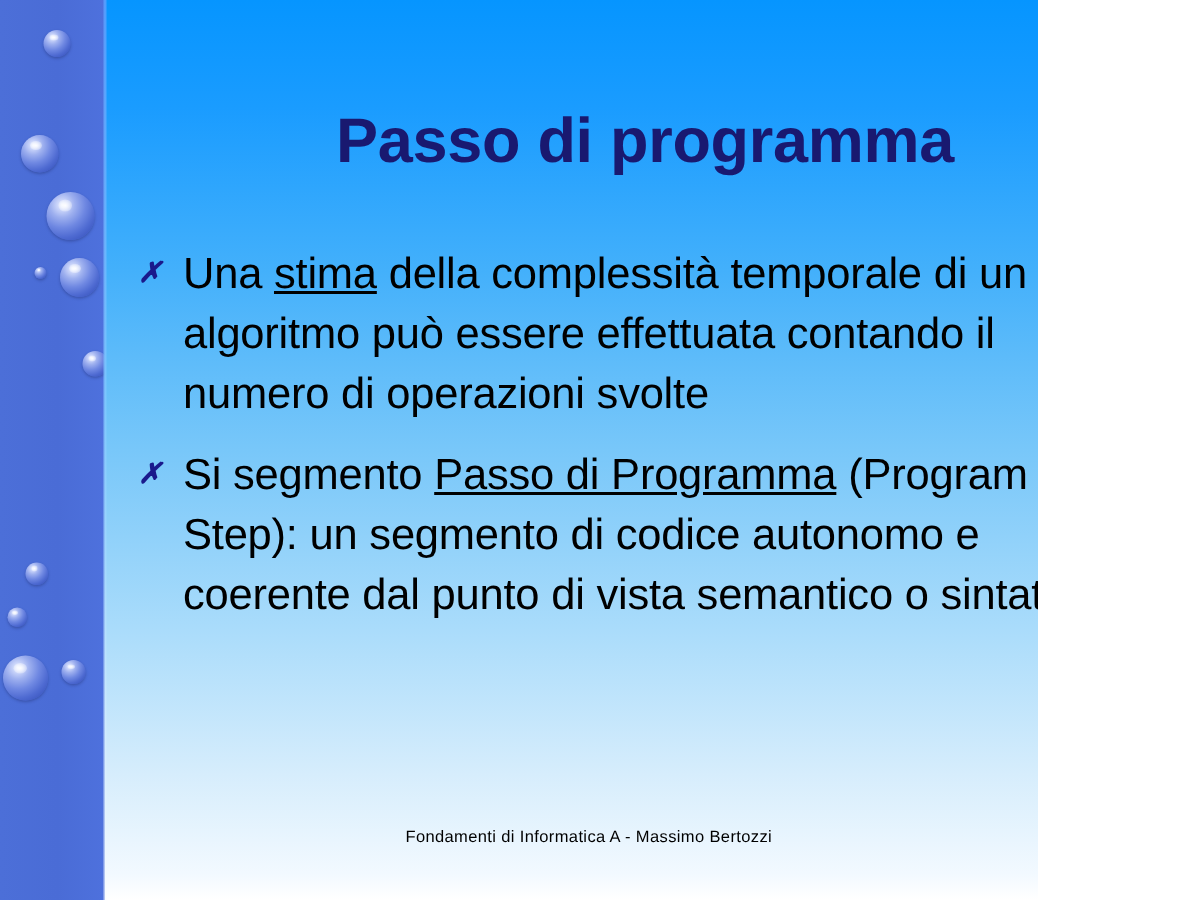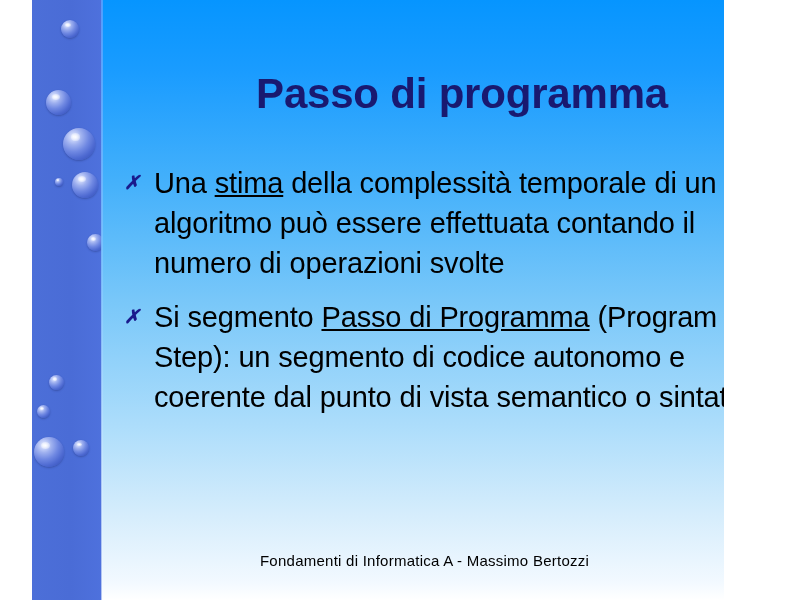--- a/index.html
+++ b/index.html
@@ -20,21 +20,20 @@
     overflow: hidden;
     background: linear-gradient(to bottom,
                 #0695ff 0%,
                 #1a9cff 12%,
                 #43b0fb 30%,
                 #78c7f9 50%,
                 #aadcfb 70%,
                 #d6edfc 86%,
                 #f2f9ff 97%,
                 #ffffff 100%);
-    margin-left: 32px;
   }
 
   
   #sidebar {
     position: absolute;
     left: 0;
     top: 0;
     width: 70px;
     height: 600px;
     background: linear-gradient(to right, #4c6fd8 0%, #4a6cd6 55%, #4e71dd 100%);
@@ -130,21 +129,21 @@
   .u { text-decoration: underline; }
   .i { }
 
   
   #footer {
     position: absolute;
     left: 70px;
     right: 0;
     top: 552px;
     text-align: center;
-    font-size: 15px;
+    font-size: 11px;
     color: #000000;
     letter-spacing: .25px;
     padding-left: 23px;
   }
 </style>
 </head>
 <body>
 
 <div id="slide">
 

